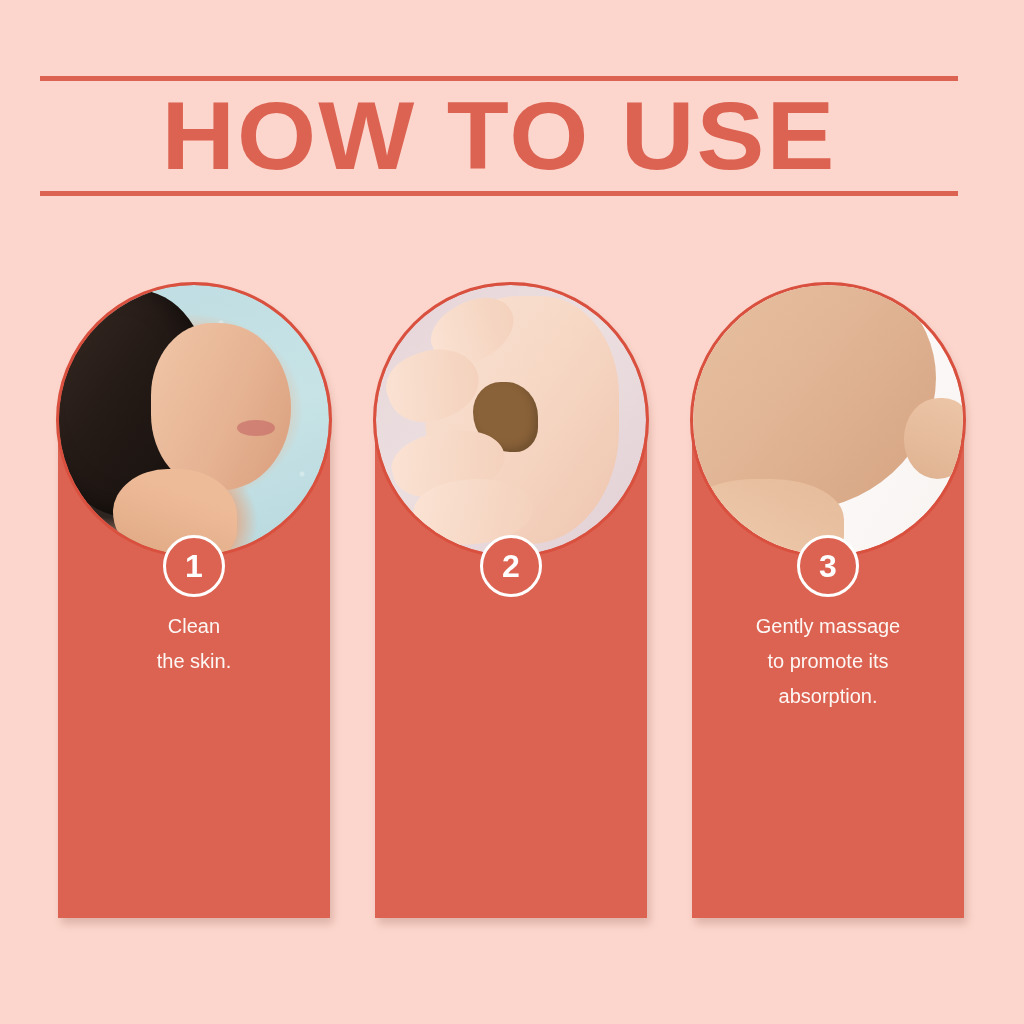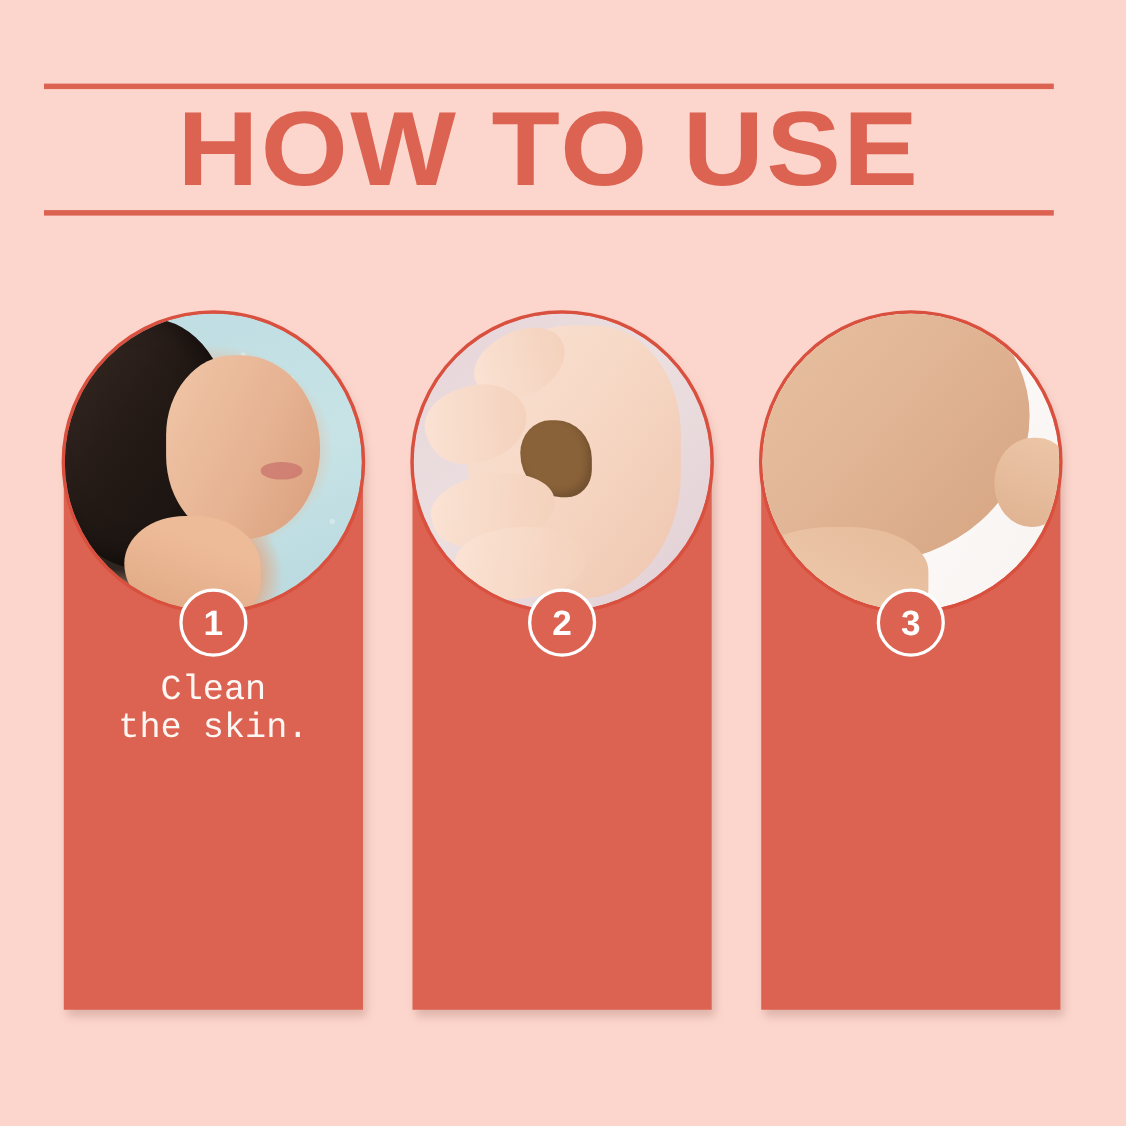--- a/index.html
+++ b/index.html
@@ -199,25 +199,24 @@
   }
 
   
   .caption {
     position: absolute;
     left: 14px;
     right: 14px;
     top: 325px;
     text-align: center;
     color: #fdf7f4;
-    font-size: 32px;
+    font-size: 20px;
     line-height: 35px;
     font-weight: normal;
     white-space: pre-line;
-    font-family: Liberation Mono, monospace;
   }
 </style>
 </head>
 <body>
 
 <div class="title-block">
   <div class="rule"></div>
   <div class="title-text">HOW TO USE</div>
   <div class="rule"></div>
 </div>
@@ -254,15 +253,18 @@
 
   <div class="card">
     <div class="photo">
       <div class="photo-inner ph3">
         <div class="ph3-skin"></div>
         <div class="ph3-thumb"></div>
         <div class="ph3-hand"></div>
       </div>
     </div>
     <div class="badge">3</div>
+    <div class="caption">Gently massage
+to promote its
+absorption.</div>
   </div>
 
 </div>
 
 </body></html>

